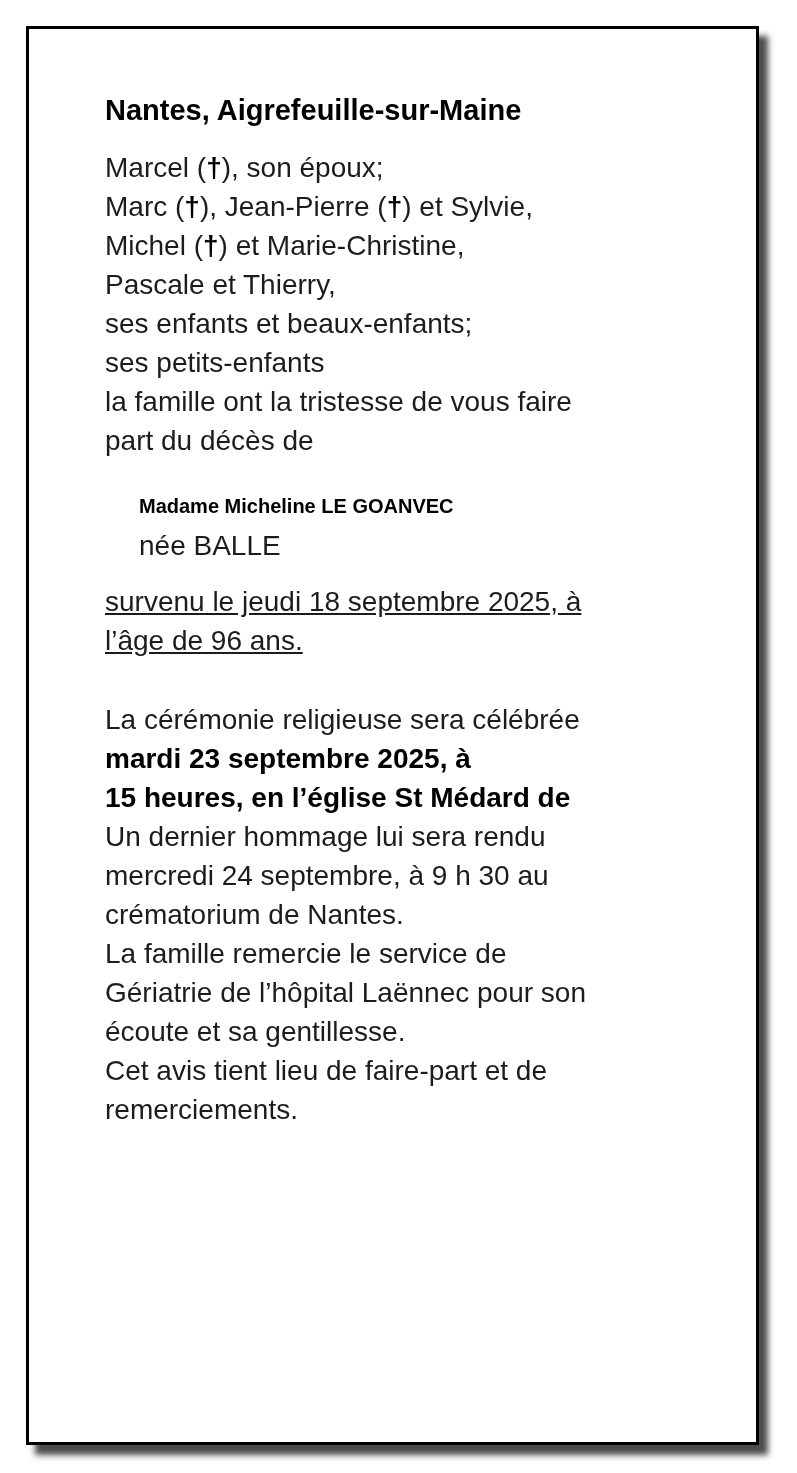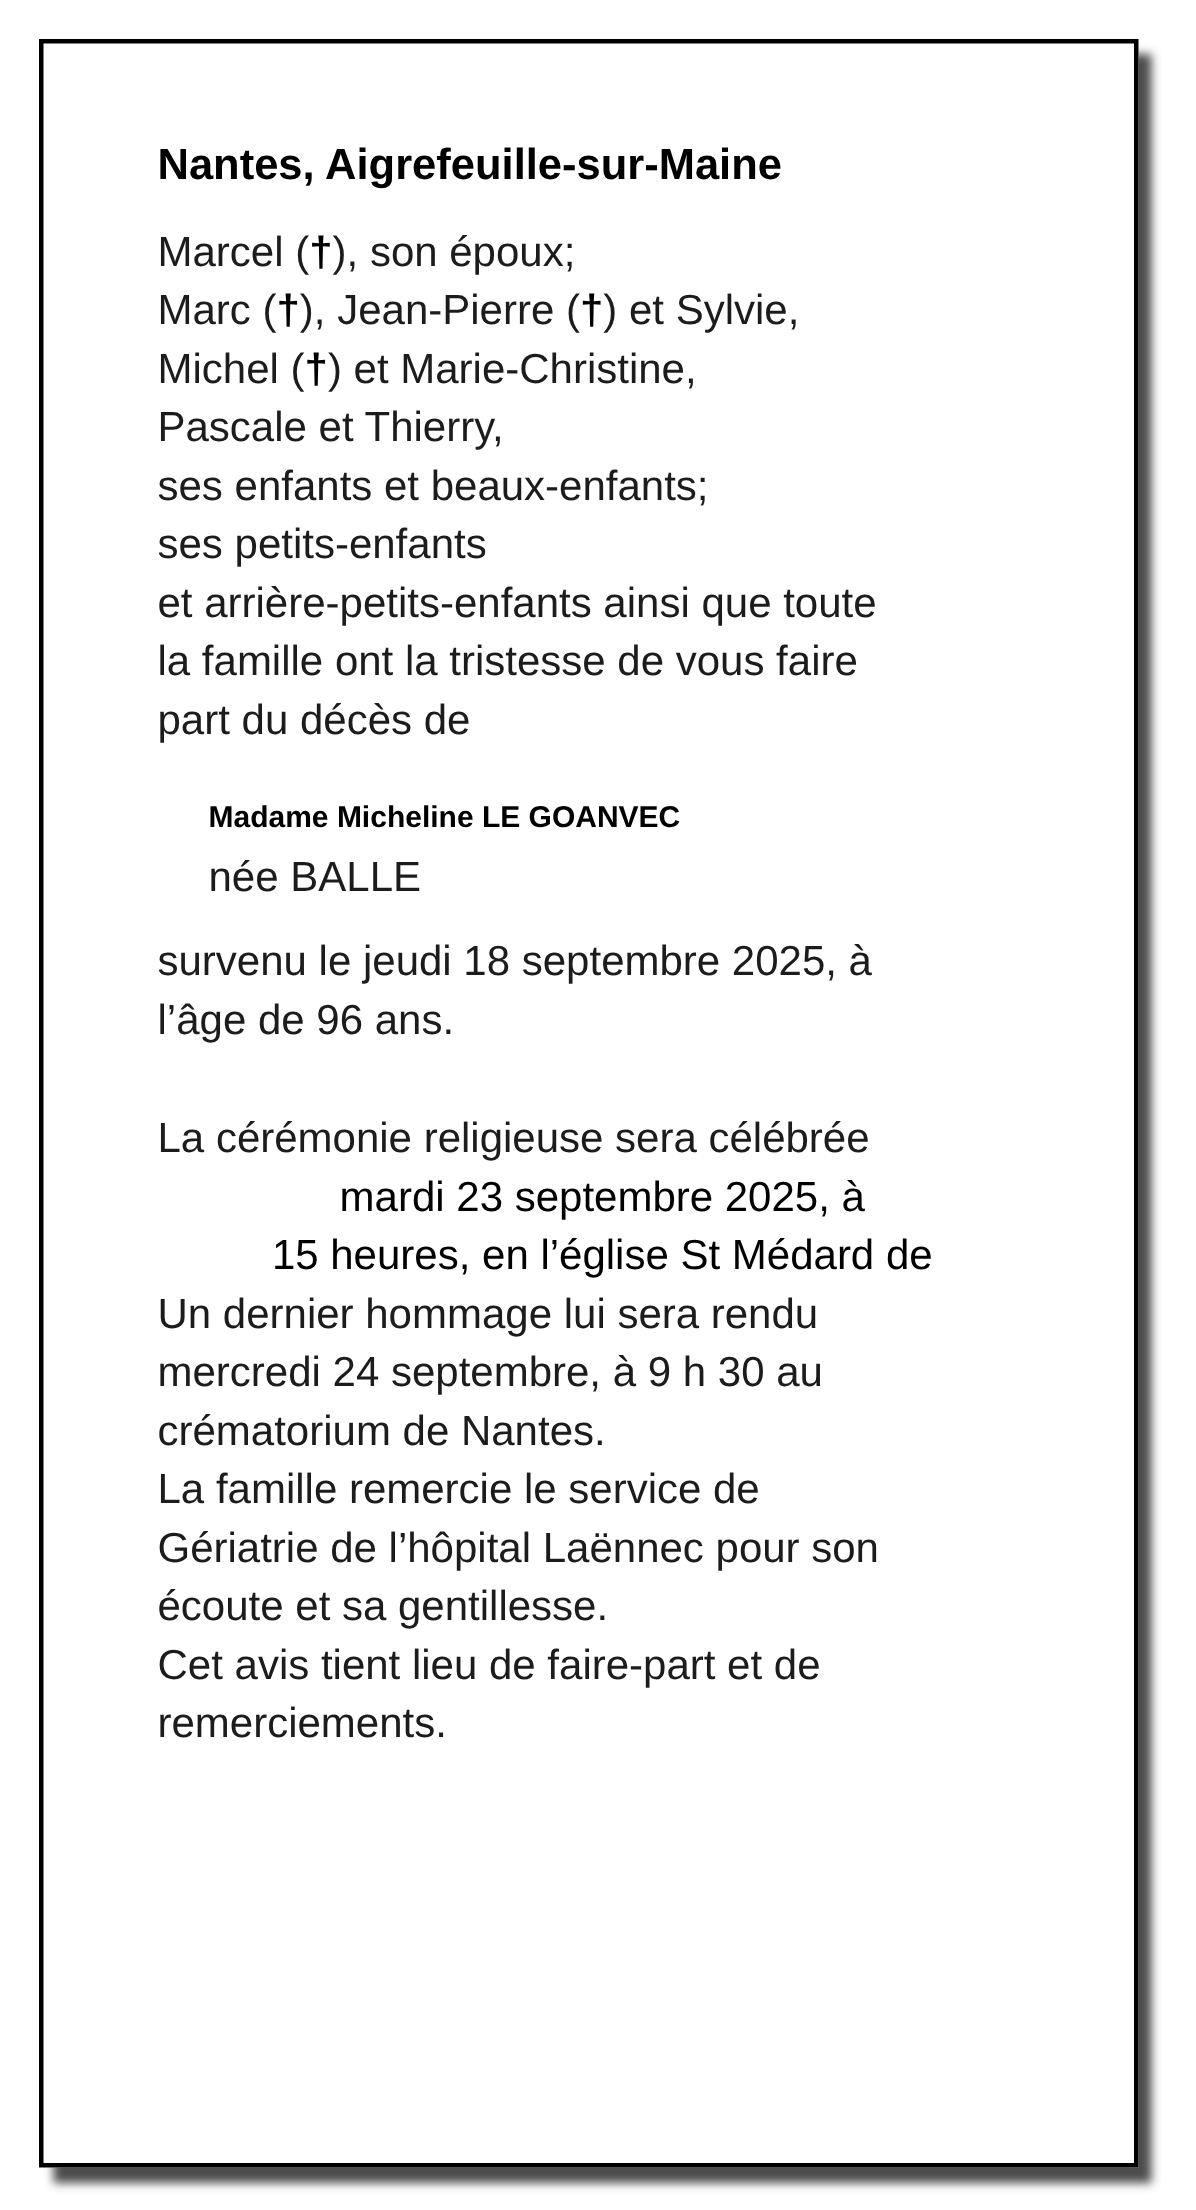--- a/index.html
+++ b/index.html
@@ -27,53 +27,52 @@
   }
   .location-header {
     font-size: 29px;
     font-weight: 700;
     color: #000000;
     margin: 0 0 18px 0;
     line-height: 39px;
   }
   .para { margin: 0; }
   .line { white-space: nowrap; }
-  .line.bold { font-weight: 400; color: #000000; text-align: center; }
+  .line.bold { font-weight: 700; color: #000000; }
   .dagger { font-weight: 700; color: #000000; }
   .name-block { margin-top: 26px; padding-left: 34px; }
   .deceased-name {
     font-weight: 700;
     font-size: 20px;
     color: #000000;
     line-height: 40px;
     white-space: nowrap;
   }
   .maiden-name { line-height: 40px; white-space: nowrap; }
-  .death-para { margin-top: 16px; }
+  .death-para { margin-top: 16px; text-decoration: underline; }
   .ceremony-para { margin-top: 40px; }
   .funeral-home {
     margin-top: 29px;
     font-style: italic;
   }
 </style>
 </head>
 <body>
 
 <div class="card">
 
   <h1 class="location-header">Nantes, Aigrefeuille-sur-Maine</h1>
 
   <div class="para family-para">
       <div class="line">Marcel (<span class="dagger">†</span>), son époux;</div>
       <div class="line">Marc (<span class="dagger">†</span>), Jean-Pierre (<span class="dagger">†</span>) et Sylvie,</div>
       <div class="line">Michel (<span class="dagger">†</span>) et Marie-Christine,</div>
       <div class="line">Pascale et Thierry,</div>
       <div class="line">ses enfants et beaux-enfants;</div>
       <div class="line">ses petits-enfants</div>
-      <div class="line">et arrière-petits-enfants ainsi que toute</div>
       <div class="line">la famille ont la tristesse de vous faire</div>
       <div class="line">part du décès de</div>
     </div>
 
   <div class="name-block">
     <div class="deceased-name">Madame Micheline LE GOANVEC</div>
     <div class="maiden-name">née BALLE</div>
   </div>
 
   <div class="para death-para">

